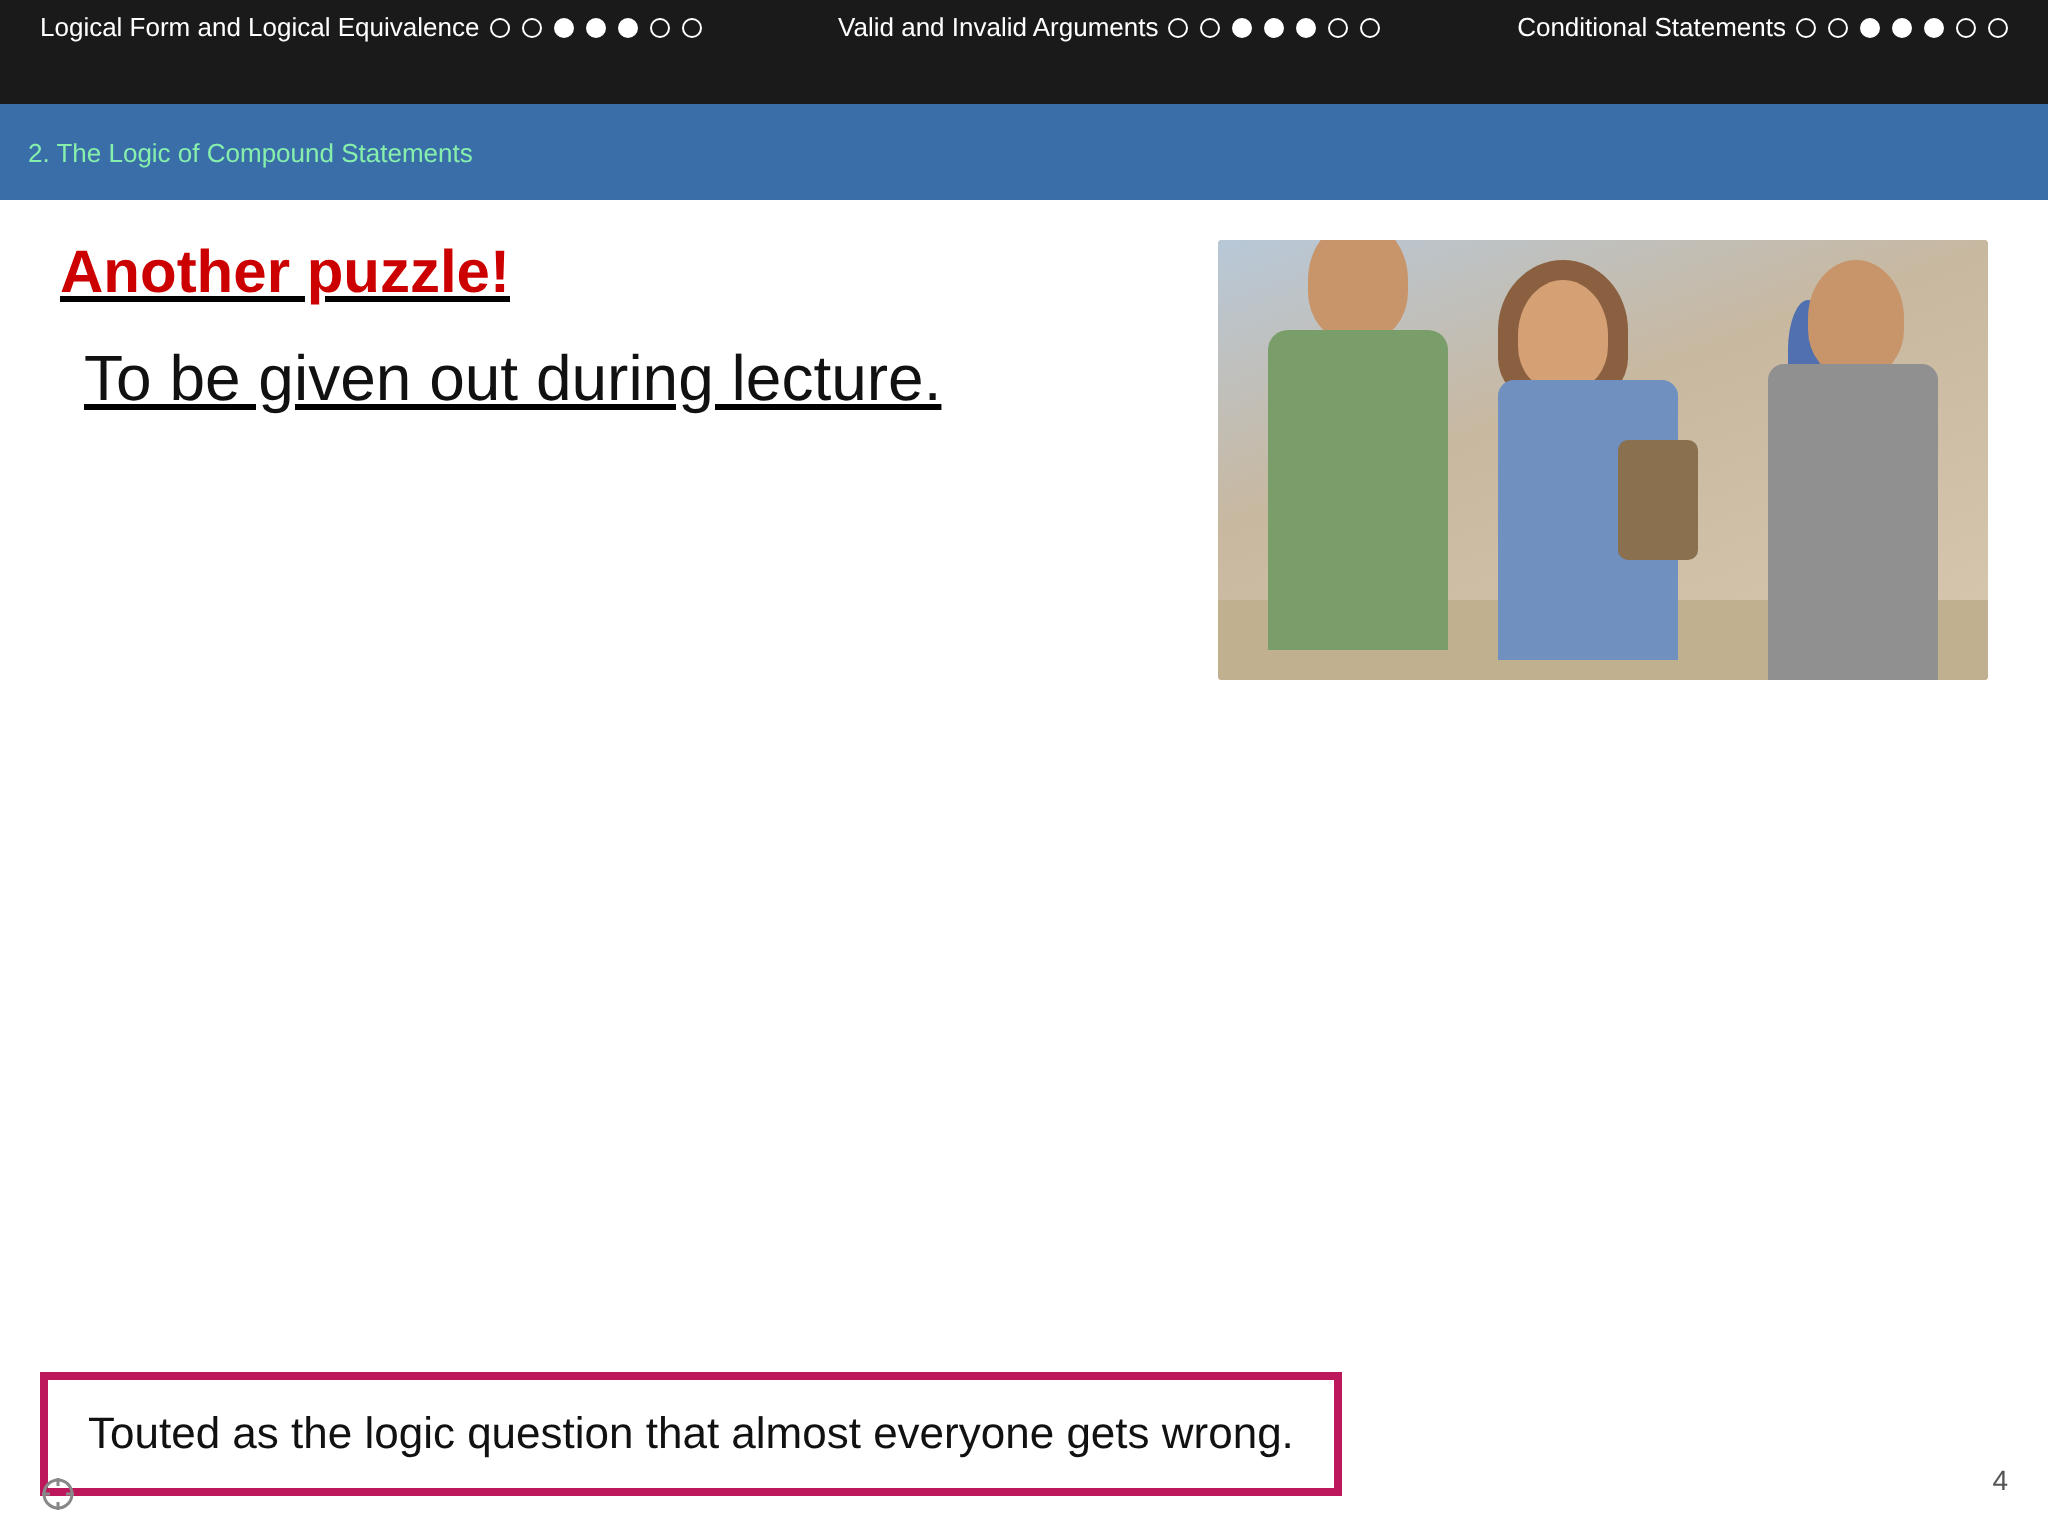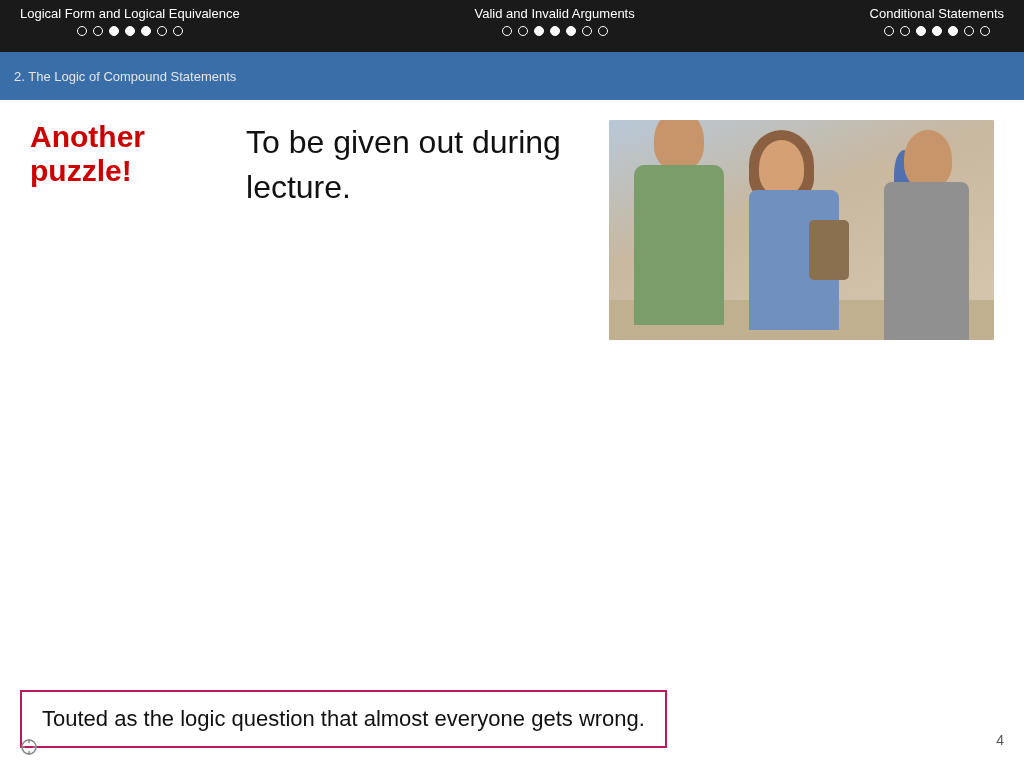--- a/index.html
+++ b/index.html
@@ -19,21 +19,21 @@
       color: #fff;
       display: flex;
       justify-content: space-between;
       align-items: flex-start;
       padding: 6px 20px 8px 20px;
       height: 52px;
     }
 
     .nav-section {
       display: flex;
-      flex-direction: column;
+      flex-direction: row;
       align-items: center;
       gap: 5px;
     }
 
     .nav-title {
       font-size: 13px;
       font-weight: 500;
       color: #fff;
     }
 
@@ -51,41 +51,42 @@
       display: inline-block;
     }
 
     .dot.filled {
       background: #fff;
     }
 
     
     #breadcrumb-bar {
       background: #3a6ea8;
-      color: #e5e5e5;
+      color: #86efac;
       font-size: 13px;
       padding: 24px 14px;
       height: 20px;
       display: flex;
       align-items: center;
     }
 
     
     #main-content {
       display: flex;
       padding: 20px 30px 0 30px;
       gap: 20px;
       height: calc(768px - 52px - 30px - 80px);
     }
 
     #left-content {
       flex: 1;
       display: flex;
-      flex-direction: row;
-      gap: 24px;
+      flex-direction: column;
+      gap: 13px;
+      text-decoration: underline;
     }
 
     .puzzle-title {
       font-size: 30px;
       font-weight: bold;
       color: #cc0000;
     }
 
     .puzzle-body {
       font-size: 32px;
@@ -238,21 +239,21 @@
       position: absolute;
       bottom: 20px;
       left: 20px;
       right: 40px;
       display: flex;
       justify-content: flex-start;
       align-items: center;
     }
 
     #bottom-box {
-      border: 2px solid #be185d;
+      border: 4px solid #be185d;
       padding: 14px 20px;
       font-size: 22px;
       font-weight: 400;
       color: #111;
       background: #fff;
       max-width: 920px;
       text-align: center;
     }
 
     

